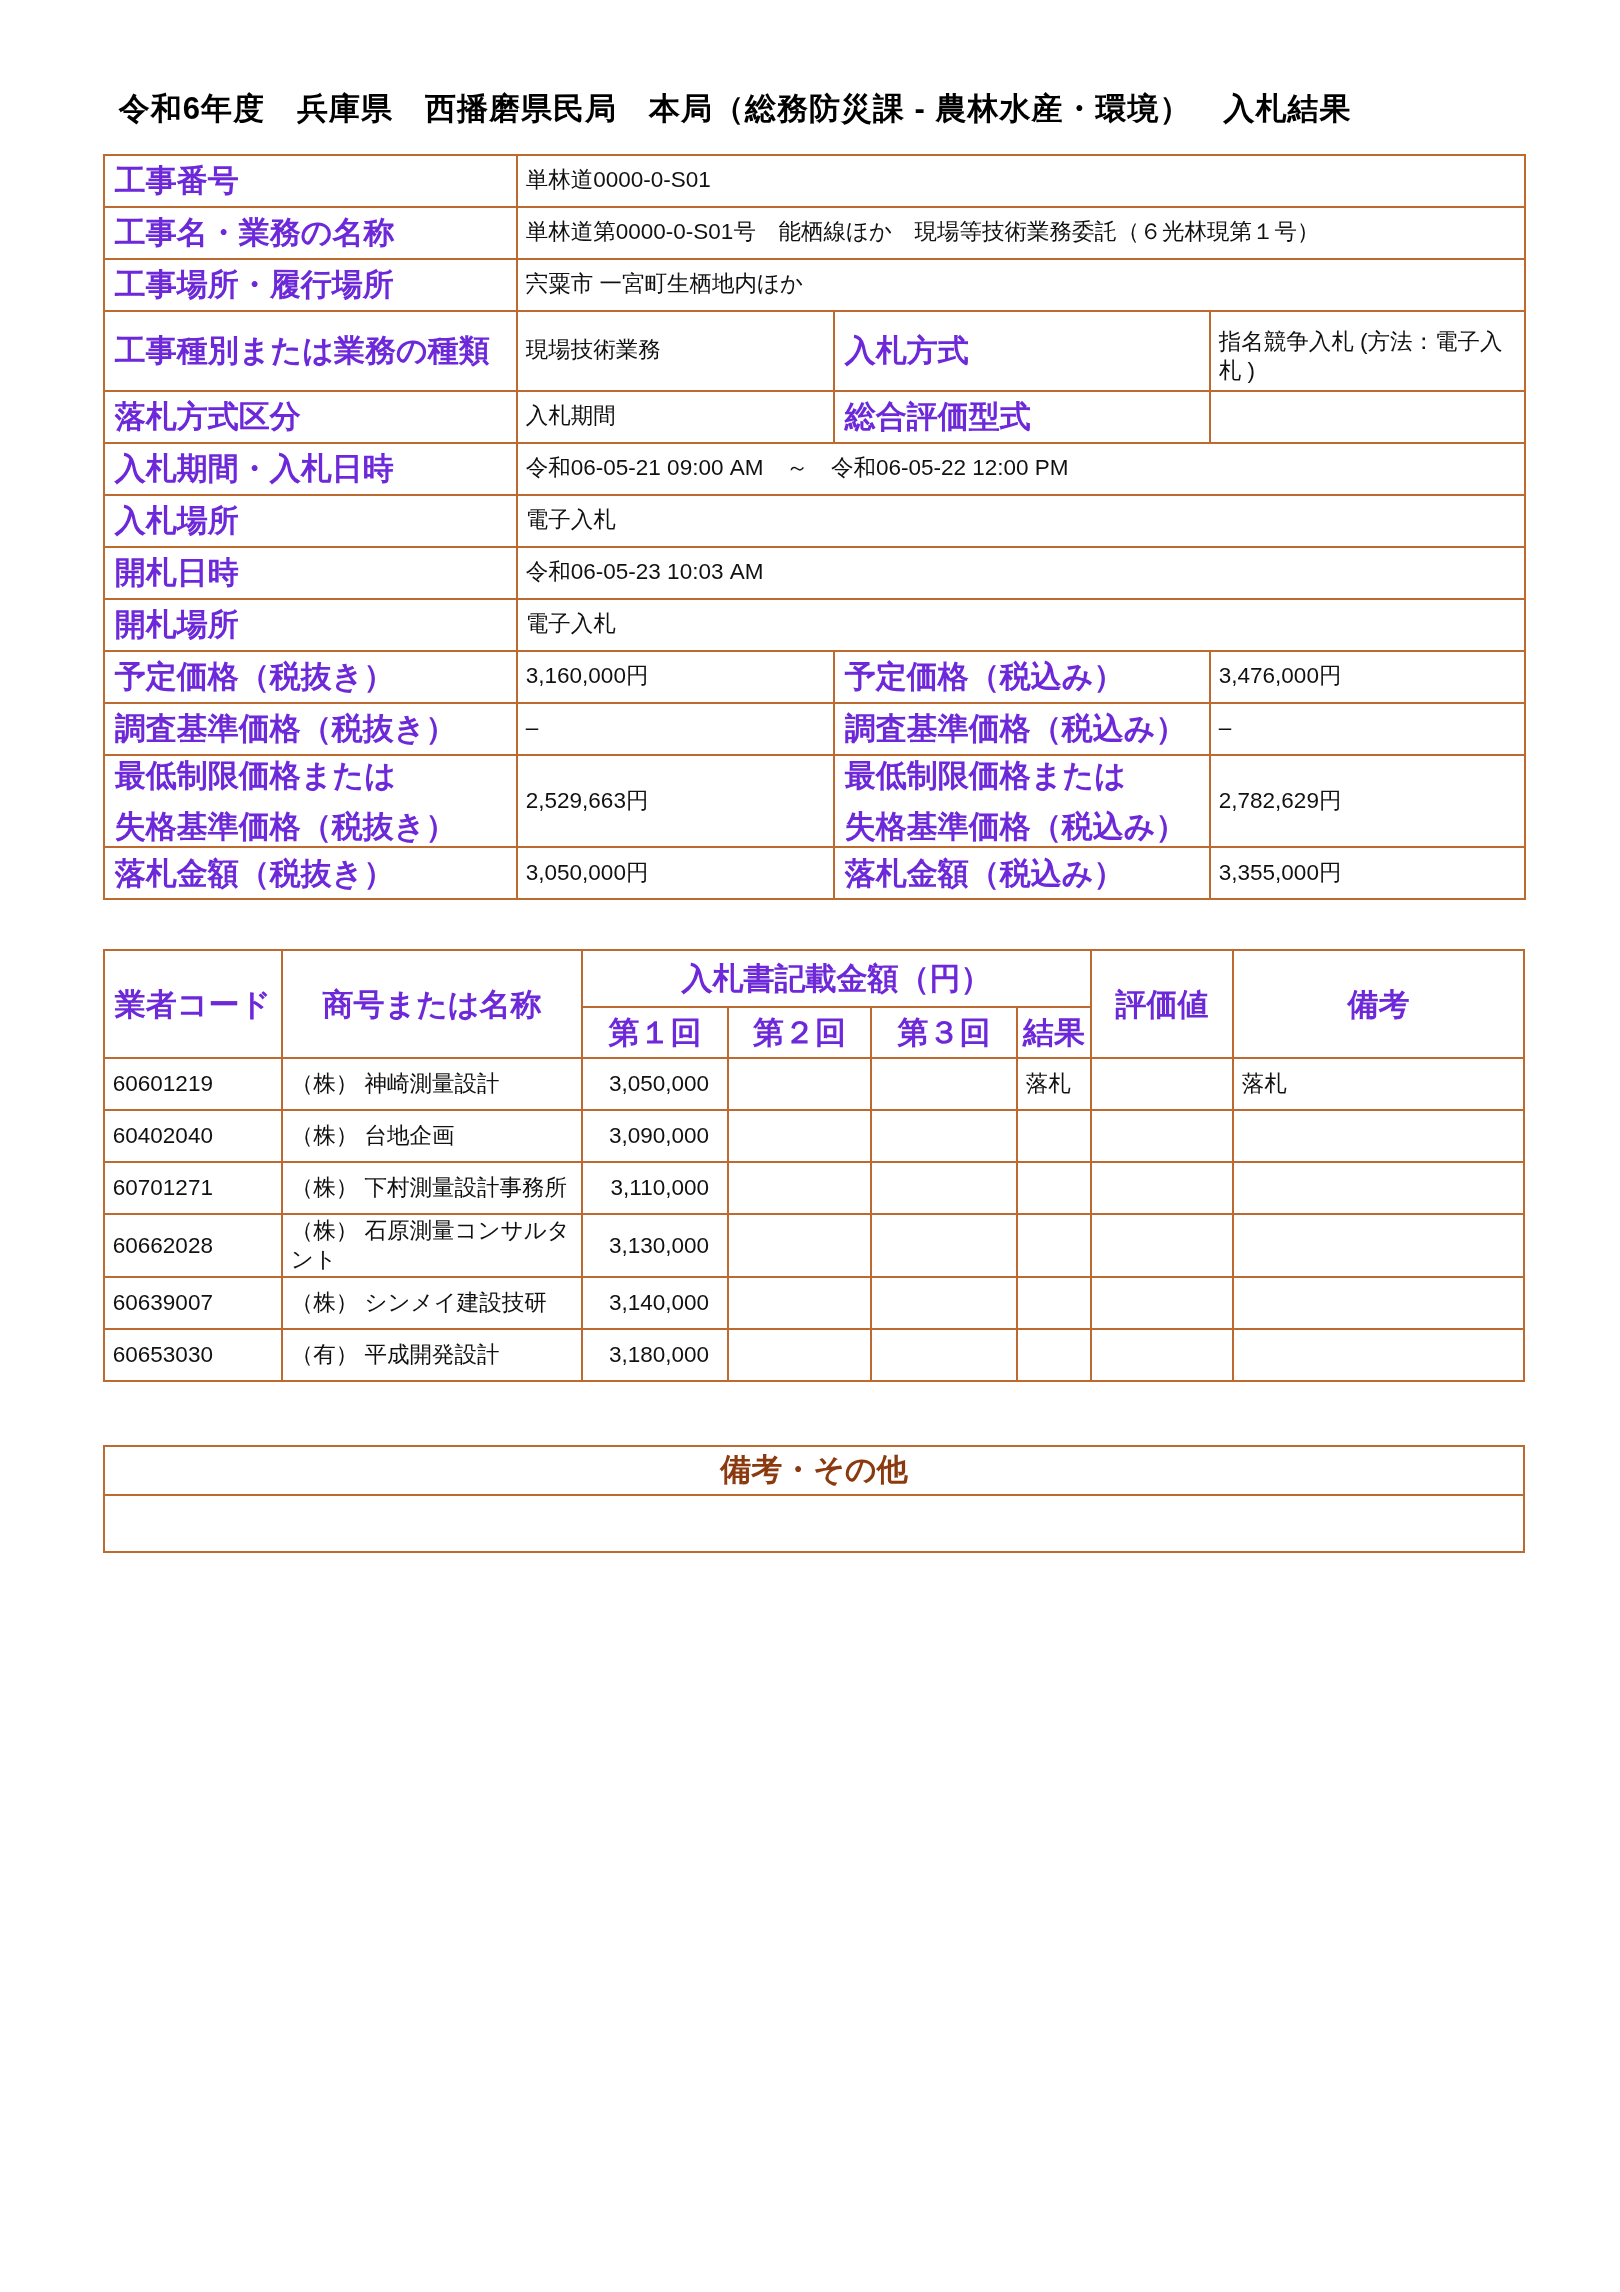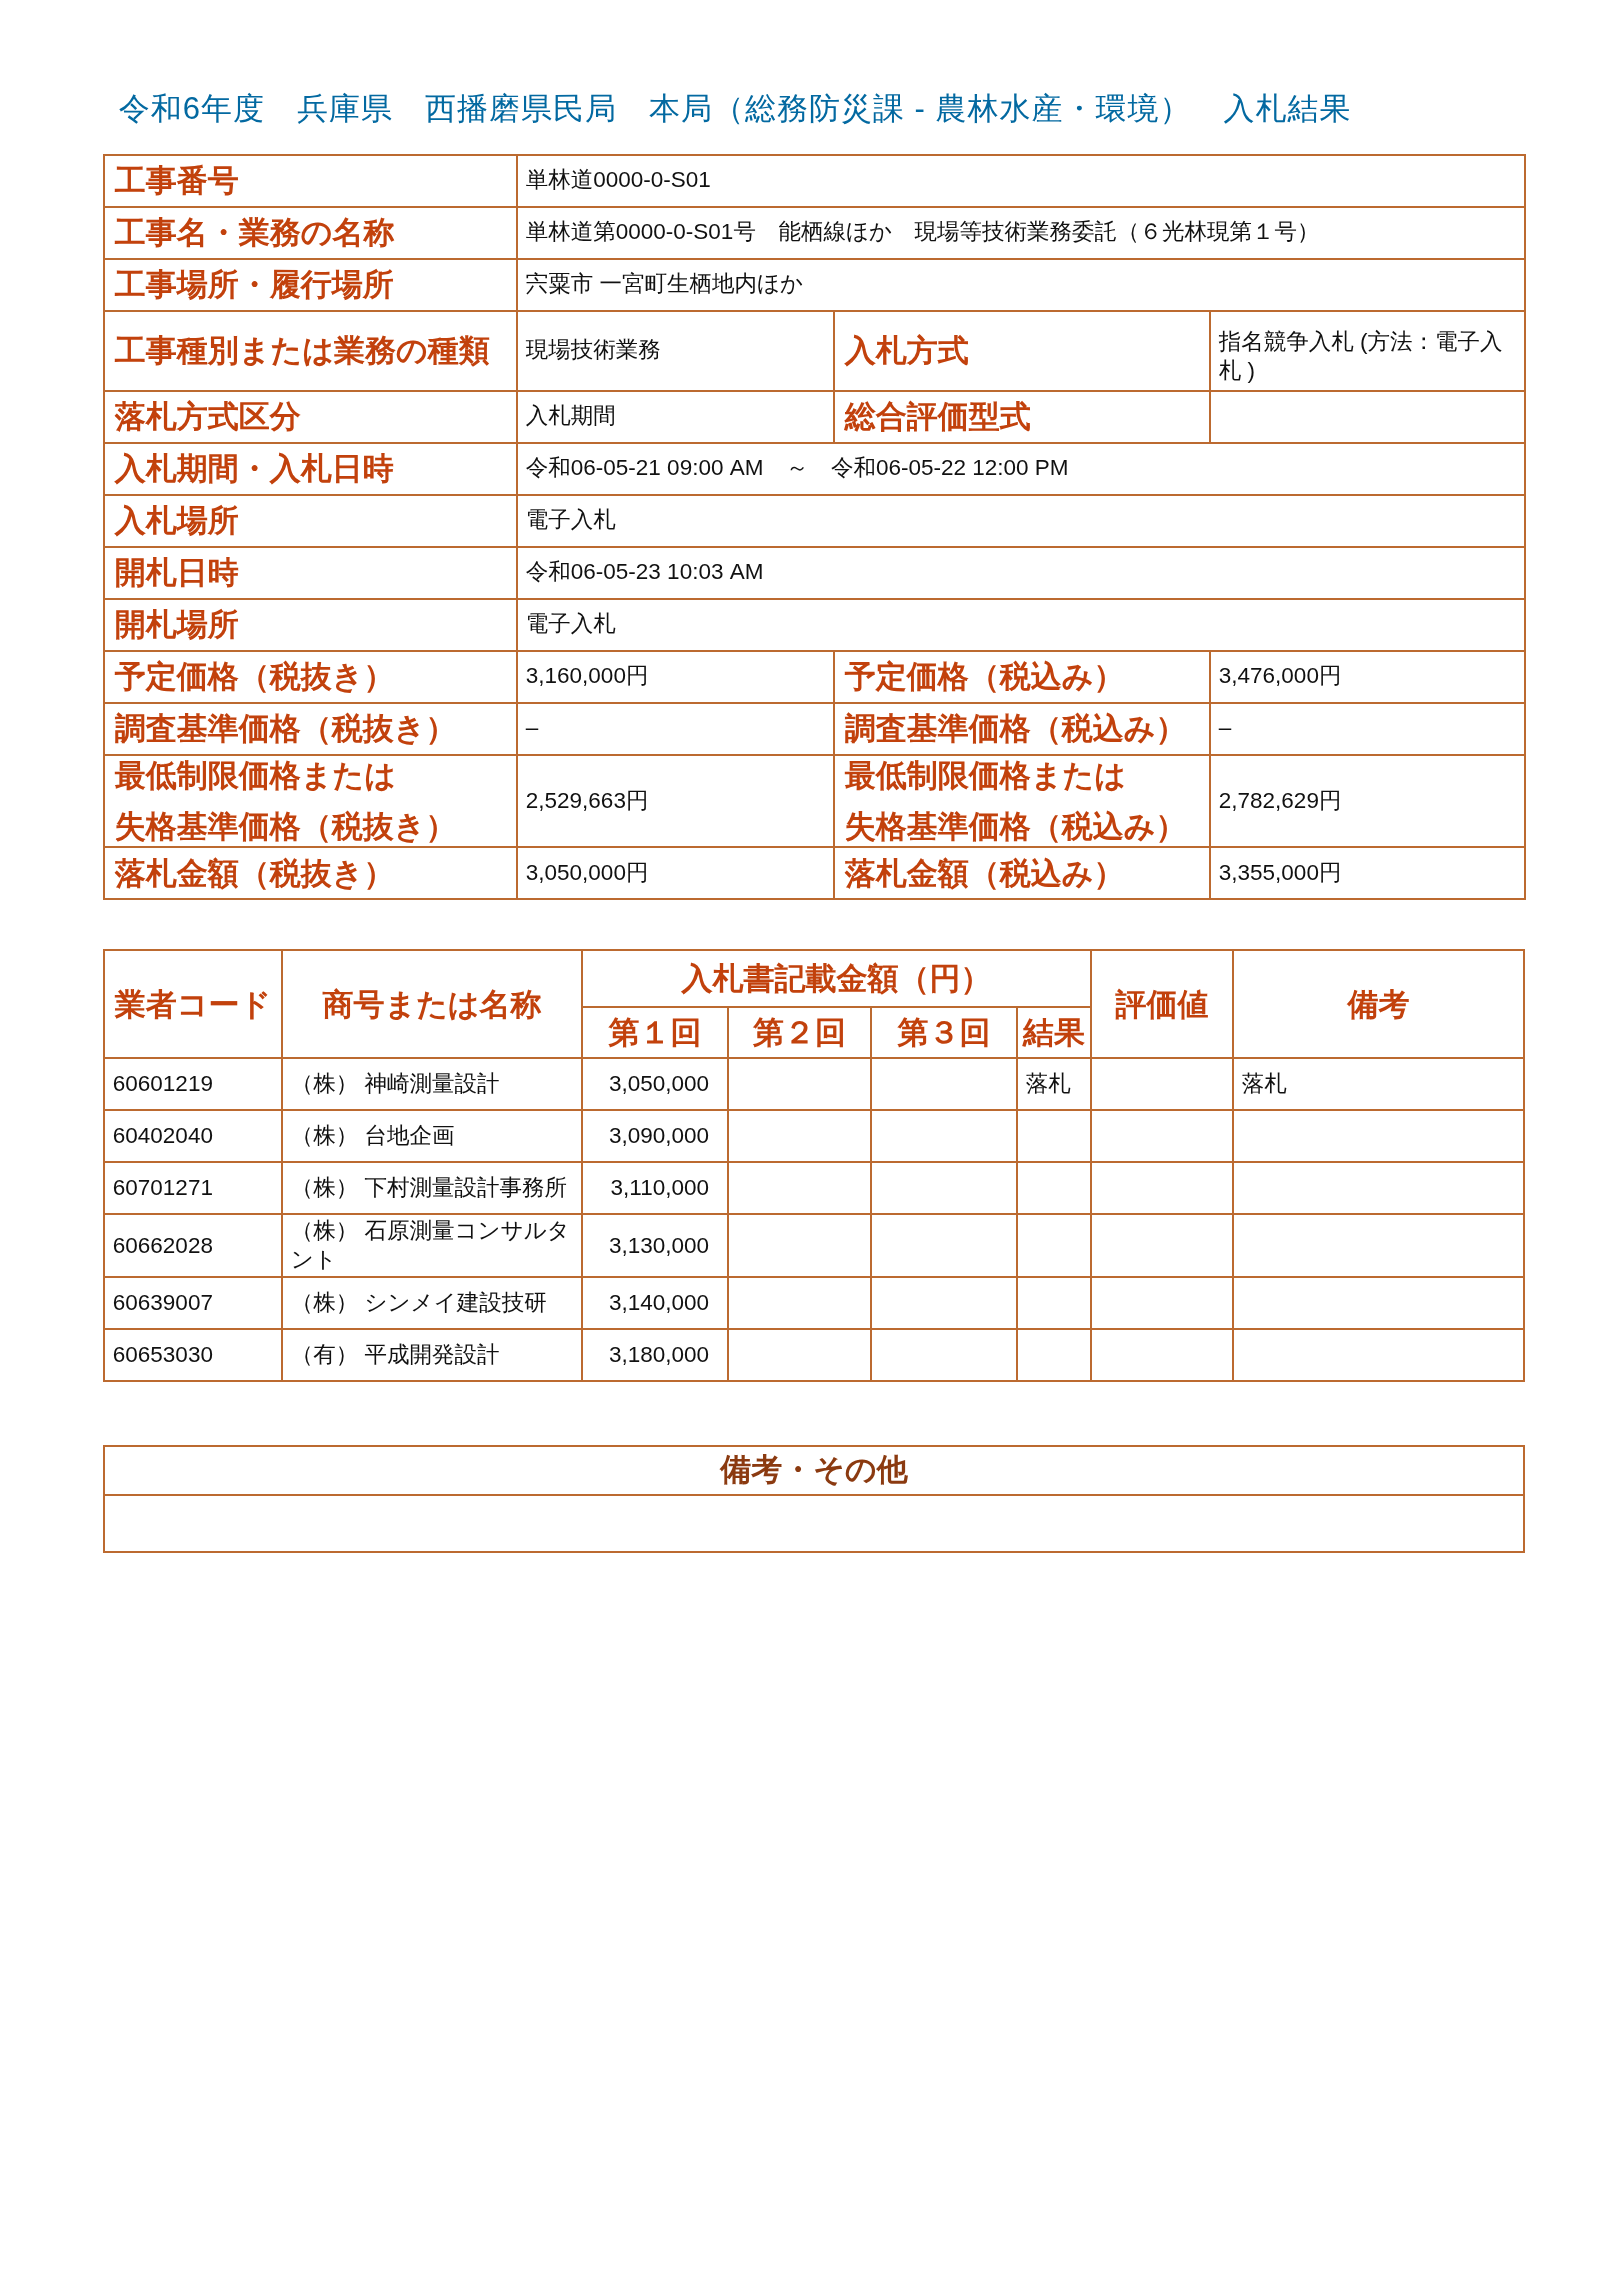--- a/index.html
+++ b/index.html
@@ -11,40 +11,40 @@
   body {
     width: 1620px;
     height: 2293px;
     overflow: hidden;
   }
   .page {
     padding: 88px 0 0 103px;
   }
   .doc-title {
     font-size: 31px;
-    font-weight: normal;
-    color: #0369a1;
+    font-weight: bold;
+    color: #000000;
     letter-spacing: 1px;
     padding-left: 15.7px;
     margin: 0 0 23.5px 0;
     white-space: nowrap;
   }
   table.grid {
     border-collapse: collapse;
     table-layout: fixed;
     width: 1420px;
     background: #ffffff;
   }
   table.grid td, table.grid th {
     border: 2px solid #bc6a30;
     overflow: hidden;
     vertical-align: middle;
   }
   td.lbl, th.hdr {
-    color: #c2410c;
+    color: #6d28d9;
     font-weight: bold;
     font-size: 31px;
     text-align: left;
     padding: 2px 3.9px 2px 9.8px;
     line-height: 1.15;
   }
   th.hdr { text-align: center; padding: 2px 3.9px; }
   td.val {
     color: #111111;
     font-size: 22.5px;

